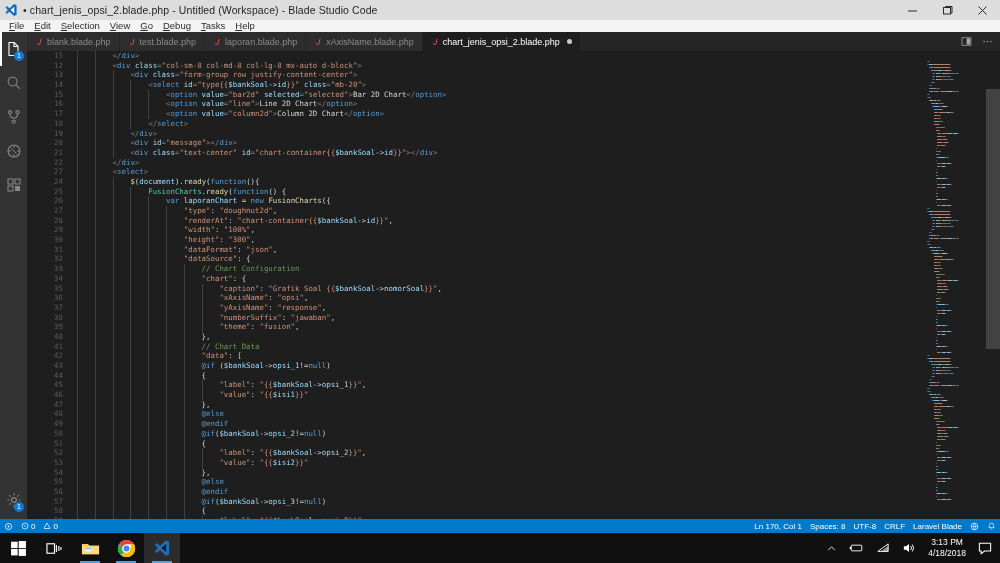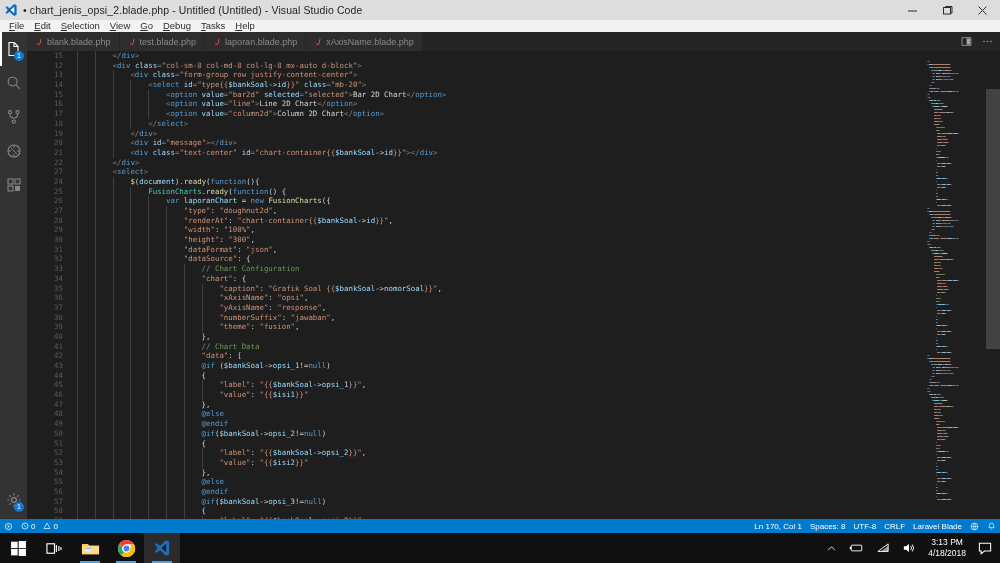--- a/index.html
+++ b/index.html
@@ -201,21 +201,21 @@
 </head>
 <body>
 
 <div id="titlebar">
   <span id="app-icon">
     <svg width="14" height="14" viewBox="0 0 16 16">
       <path d="M11.5 1.2 6.4 6 3.3 3.7 1.6 4.6l2.6 3.4-2.6 3.4 1.7.9L6.4 10l5.1 4.8 2.9-1.3V2.5L11.5 1.2z" fill="#0f6cbd"></path>
       <path d="M11.7 4.2v7.6L7.6 8l4.1-3.8z" fill="#ffffff"></path>
     </svg>
   </span>
-  <span id="title-text">• chart_jenis_opsi_2.blade.php - Untitled (Untitled) - Visual Studio Code</span>
+  <span id="title-text">• chart_jenis_opsi_2.blade.php - Untitled (Workspace) - Blade Studio Code</span>
   <span id="win-controls">
     <span class="win-btn">
       <svg width="11" height="11" viewBox="0 0 11 11">
           <rect x="1" y="5.5" width="9" height="1" fill="#2b2b2b"></rect>
         </svg>
     </span>
     <span class="win-btn">
       <svg width="11" height="11" viewBox="0 0 11 11">
         <rect x="1.5" y="2.5" width="7" height="6.5" fill="none" stroke="#2b2b2b" stroke-width="1"></rect>
         <path d="M3.5 2.5V1.5h6.5v6.5H8.8" fill="none" stroke="#2b2b2b" stroke-width="1"></path>
@@ -310,20 +310,29 @@
     </span>
     <span>laporan.blade.php</span>
   </div>
   <div class="tab">
     <span class="tab-icon">
       <svg width="9" height="9" viewBox="0 0 16 16">
           <path d="M2 3c2 0 3 1.5 3 4 0 3 2 6 3 6s3-3 3-6c0-2.5 1-4 3-4-1 1-1.3 2-1.4 4-.2 4-2.2 7-4.6 7S5.2 11 5 7C4.9 5 4.6 4 3.6 3H2z" fill="#f05340"></path>
         </svg>
     </span>
     <span>xAxisName.blade.php</span>
+  </div>
+  <div class="tab active">
+    <span class="tab-icon">
+      <svg width="9" height="9" viewBox="0 0 16 16">
+          <path d="M2 3c2 0 3 1.5 3 4 0 3 2 6 3 6s3-3 3-6c0-2.5 1-4 3-4-1 1-1.3 2-1.4 4-.2 4-2.2 7-4.6 7S5.2 11 5 7C4.9 5 4.6 4 3.6 3H2z" fill="#f05340"></path>
+        </svg>
+    </span>
+    <span>chart_jenis_opsi_2.blade.php</span>
+    <span class="tab-dirty"></span>
   </div>
   <div id="tabbar-actions">
     <span class="tab-action">
       <svg width="11" height="11" viewBox="0 0 16 16">
         <rect x="1.5" y="2.5" width="13" height="11" fill="none" stroke="currentColor" stroke-width="1.1"></rect>
         <rect x="8.2" y="3.6" width="5.2" height="8.8" fill="currentColor"></rect>
       </svg>
     </span>
     <span class="tab-action">
       <svg width="11" height="11" viewBox="0 0 16 16">

